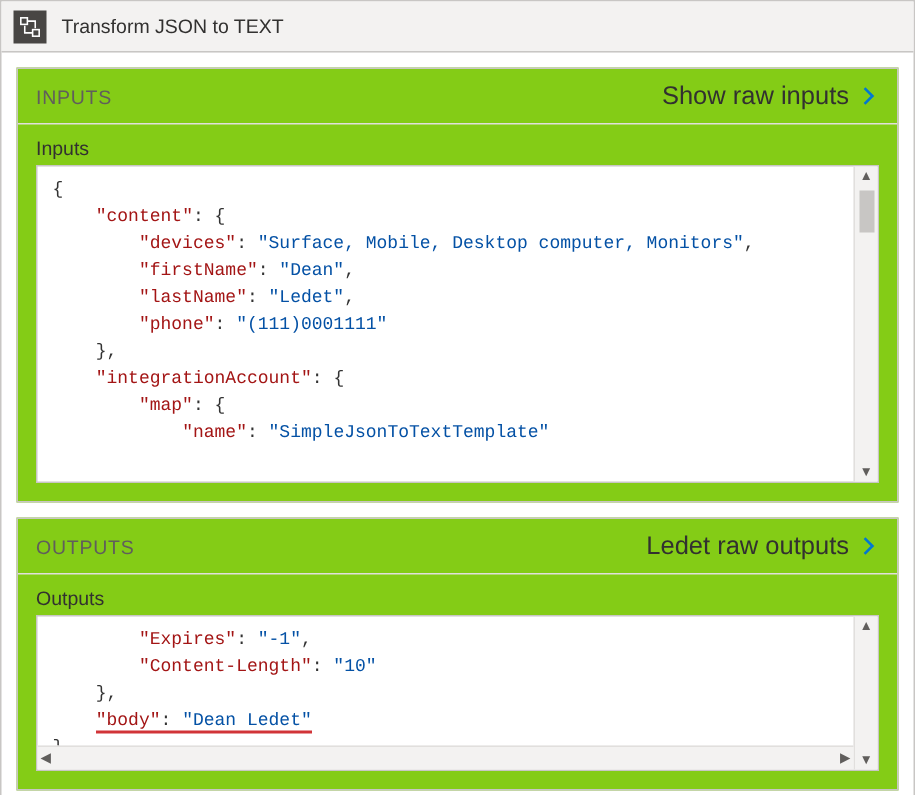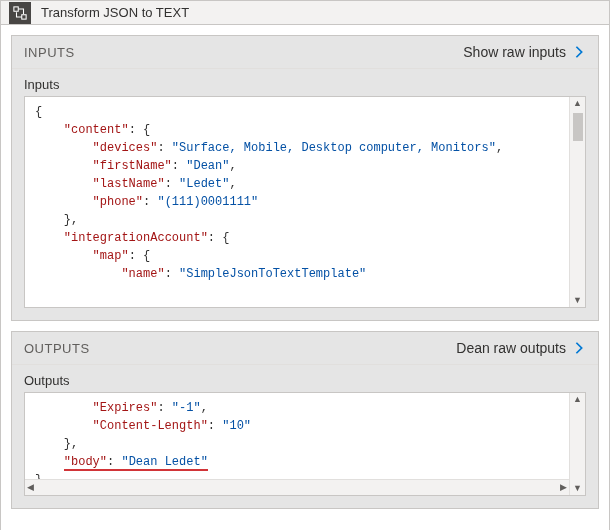--- a/index.html
+++ b/index.html
@@ -11,60 +11,60 @@
     width: 610px;
   }
   .outer {
     border: 1px solid #c8c6c4;
   }
   .titlebar {
     display: flex;
     align-items: center;
     background: #f3f2f1;
     border-bottom: 1px solid #c8c6c4;
-    height: 24px;
+    height: 34px;
     padding: 4px 8px;
   }
   .titlebar .icon-wrap {
     width: 22px; height: 22px;
     background: #484644;
     display: flex; align-items: center; justify-content: center;
     margin-right: 10px;
   }
   .titlebar .title {
     font-size: 13px;
     color: #323130;
   }
   .body-area {
     padding: 10px;
   }
   .section {
     border: 1px solid #c8c6c4;
     margin-bottom: 10px;
-    background: #e5e5e5;
+    background: #84cc16;
   }
   .section:last-child { margin-bottom: 16px; }
   .section-header {
     display: flex;
     align-items: center;
     justify-content: space-between;
     padding: 8px 12px;
     border-bottom: 1px solid #e1dfdd;
   }
   .section-header h2 {
     font-size: 13px;
     font-weight: 400;
     letter-spacing: 0.5px;
     color: #605e5c;
   }
   .showraw {
     display: flex;
     align-items: center;
     color: #323130;
-    font-size: 14px;
+    font-size: 17px;
     cursor: pointer;
     text-align: right;
   }
   .showraw .chev {
     margin-left: 6px;
     display: inline-flex;
   }
   .section-body {
     padding: 8px 12px 12px 12px;
   }
@@ -171,21 +171,21 @@
             <span class="arrow">▼</span>
           </div>
         </div>
       </div>
     </div>
 
     <div class="section">
       <div class="section-header">
         <h2>OUTPUTS</h2>
         <div class="showraw">
-          <span>Dean raw outputs</span>
+          <span>Ledet raw outputs</span>
           <span class="chev">
             <svg width="14" height="14" viewBox="0 0 16 16">
                 <path d="M5 2 L11 8 L5 14" fill="none" stroke="#0078d4" stroke-width="2"></path>
               </svg>
           </span>
         </div>
       </div>
       <div class="section-body">
         <div class="subhead">Outputs</div>
         <div class="code-wrap">

